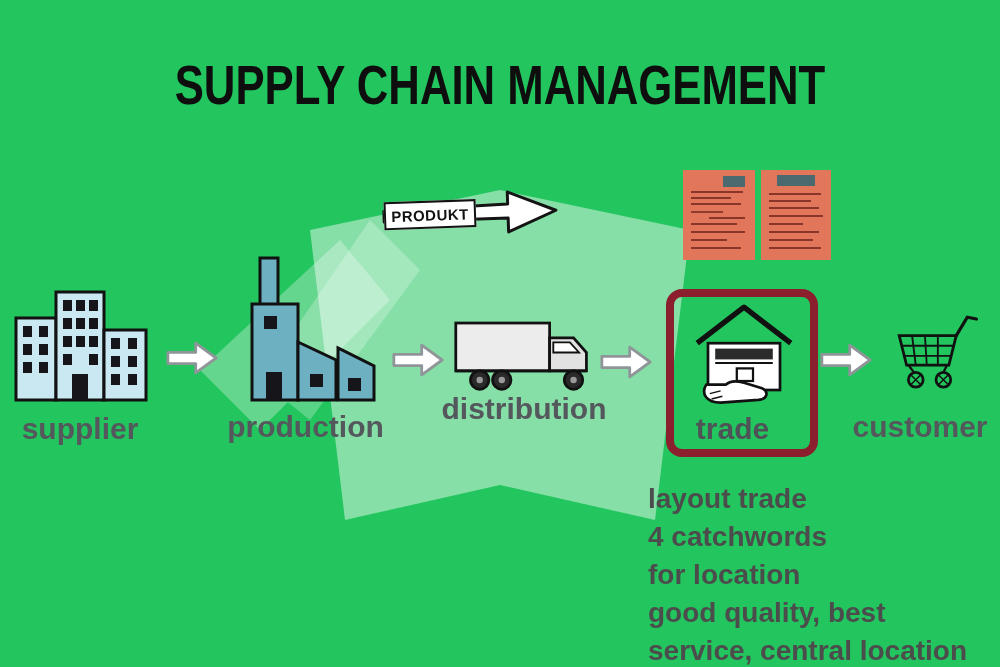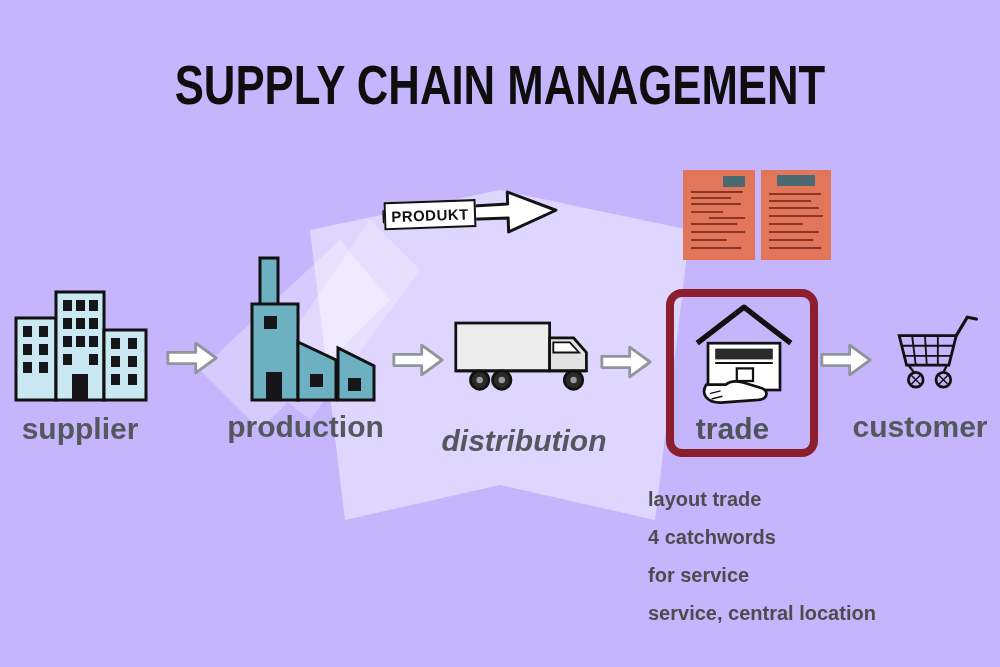--- a/index.html
+++ b/index.html
@@ -1,19 +1,19 @@
 <!DOCTYPE html>
 <html><head>
 <meta charset="utf-8">
 <style>
   html,body{margin:0;padding:0;}
   body{font-family:"Liberation Sans",sans-serif;}
   .canvas{
     position:relative;width:1000px;height:667px;overflow:hidden;
-    background:#c4b5fd;
+    background:#22c55e;
   }
   
   .title-wrap{position:absolute;top:52px;left:0;width:1000px;text-align:center;}
   .title-text{
     display:inline-block;font-size:56px;font-weight:800;color:#0e0e0e;
     letter-spacing:0px;transform:scaleX(0.78);transform-origin:center;
     white-space:nowrap;
   }
   
   .watermark{position:absolute;left:140px;top:130px;width:720px;height:430px;pointer-events:none;}
@@ -46,27 +46,27 @@
     border:8px solid #8c1f2e;border-radius:16px;box-sizing:border-box;
     background:transparent;
   }
   
   .stage-label{
     position:absolute;font-size:30px;font-weight:700;color:#54585c;
     text-align:center;white-space:nowrap;
   }
   .label-supplier{left:5px;top:412px;width:150px;}
   .label-production{left:218px;top:410px;width:175px;}
-  .label-distribution{left:424px;top:424px;width:200px;font-style:italic;}
+  .label-distribution{left:424px;top:392px;width:200px;}
   .label-trade{left:666px;top:412px;width:133px;color:#4f5357;}
   .label-customer{left:840px;top:410px;width:160px;}
   
   .notes{position:absolute;left:648px;top:480px;width:345px;}
   .note-line{
-    font-size:20px;font-weight:700;color:#4c4c4c;line-height:38px;white-space:nowrap;
+    font-size:28px;font-weight:700;color:#4c4c4c;line-height:38px;white-space:nowrap;
   }
 </style>
 </head>
 <body>
 
 <div class="canvas">
 
   <svg class="watermark" viewBox="0 0 720 430">
     <polygon points="360,60 170,100 205,390 360,355" fill="#ffffff" opacity="0.45"></polygon>
     <polygon points="360,60 550,100 515,390 360,355" fill="#ffffff" opacity="0.45"></polygon>
@@ -211,17 +211,18 @@
 
   <div class="stage-label label-production">production</div>
   <div class="stage-label label-supplier">supplier</div>
   <div class="stage-label label-distribution">distribution</div>
   <div class="stage-label label-trade">trade</div>
   <div class="stage-label label-customer">customer</div>
 
   <div class="notes">
     <div class="note-line">layout trade</div>
     <div class="note-line">4 catchwords</div>
-    <div class="note-line">for service</div>
+    <div class="note-line">for location</div>
+    <div class="note-line">good quality, best</div>
     <div class="note-line">service, central location</div>
   </div>
 
 </div>
 
 </body></html>

